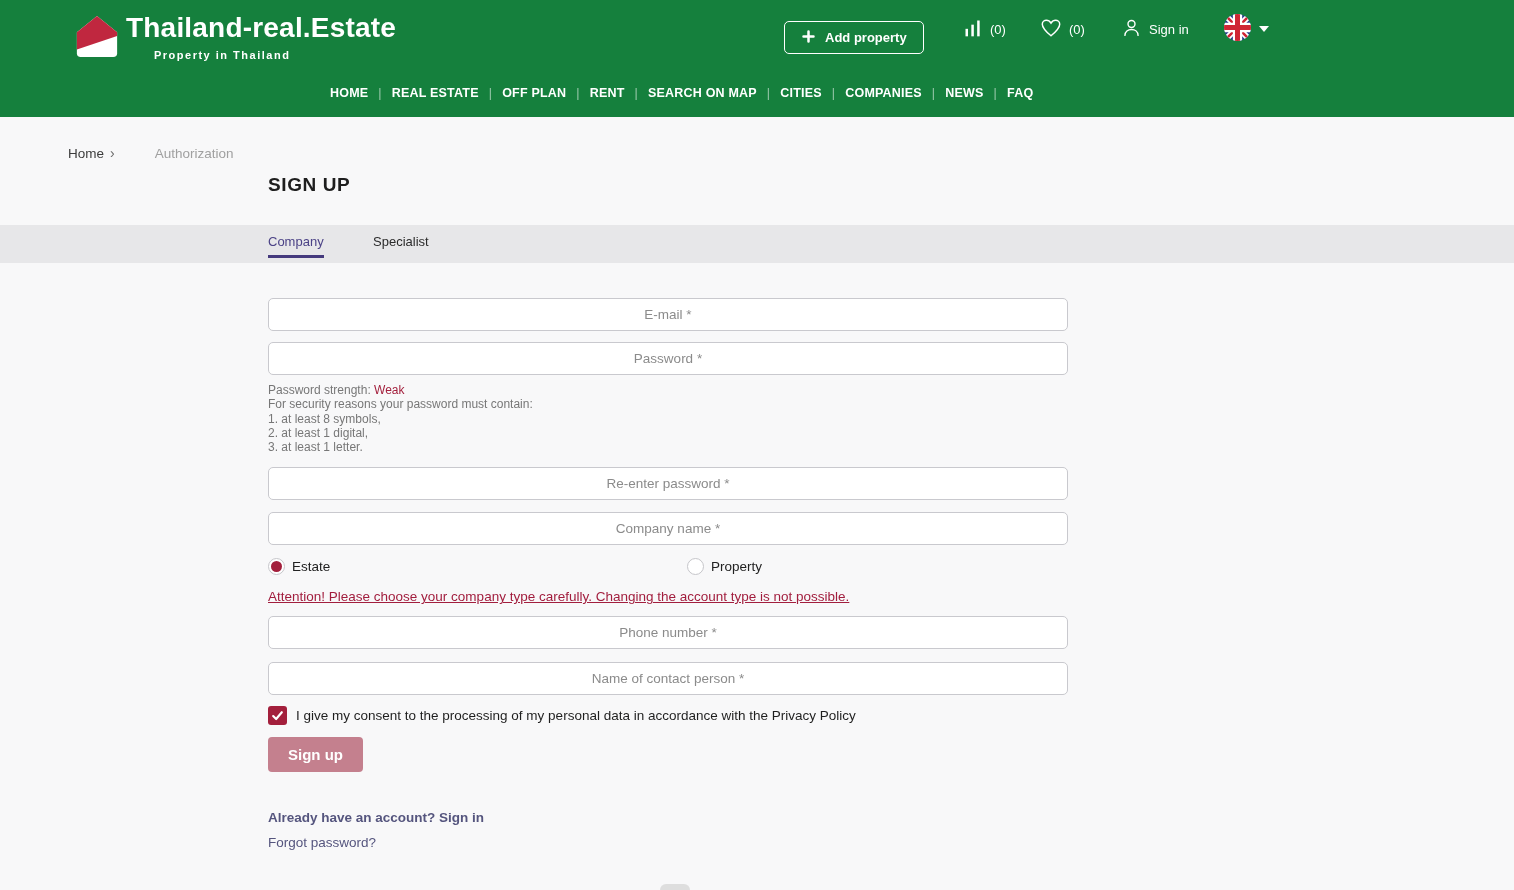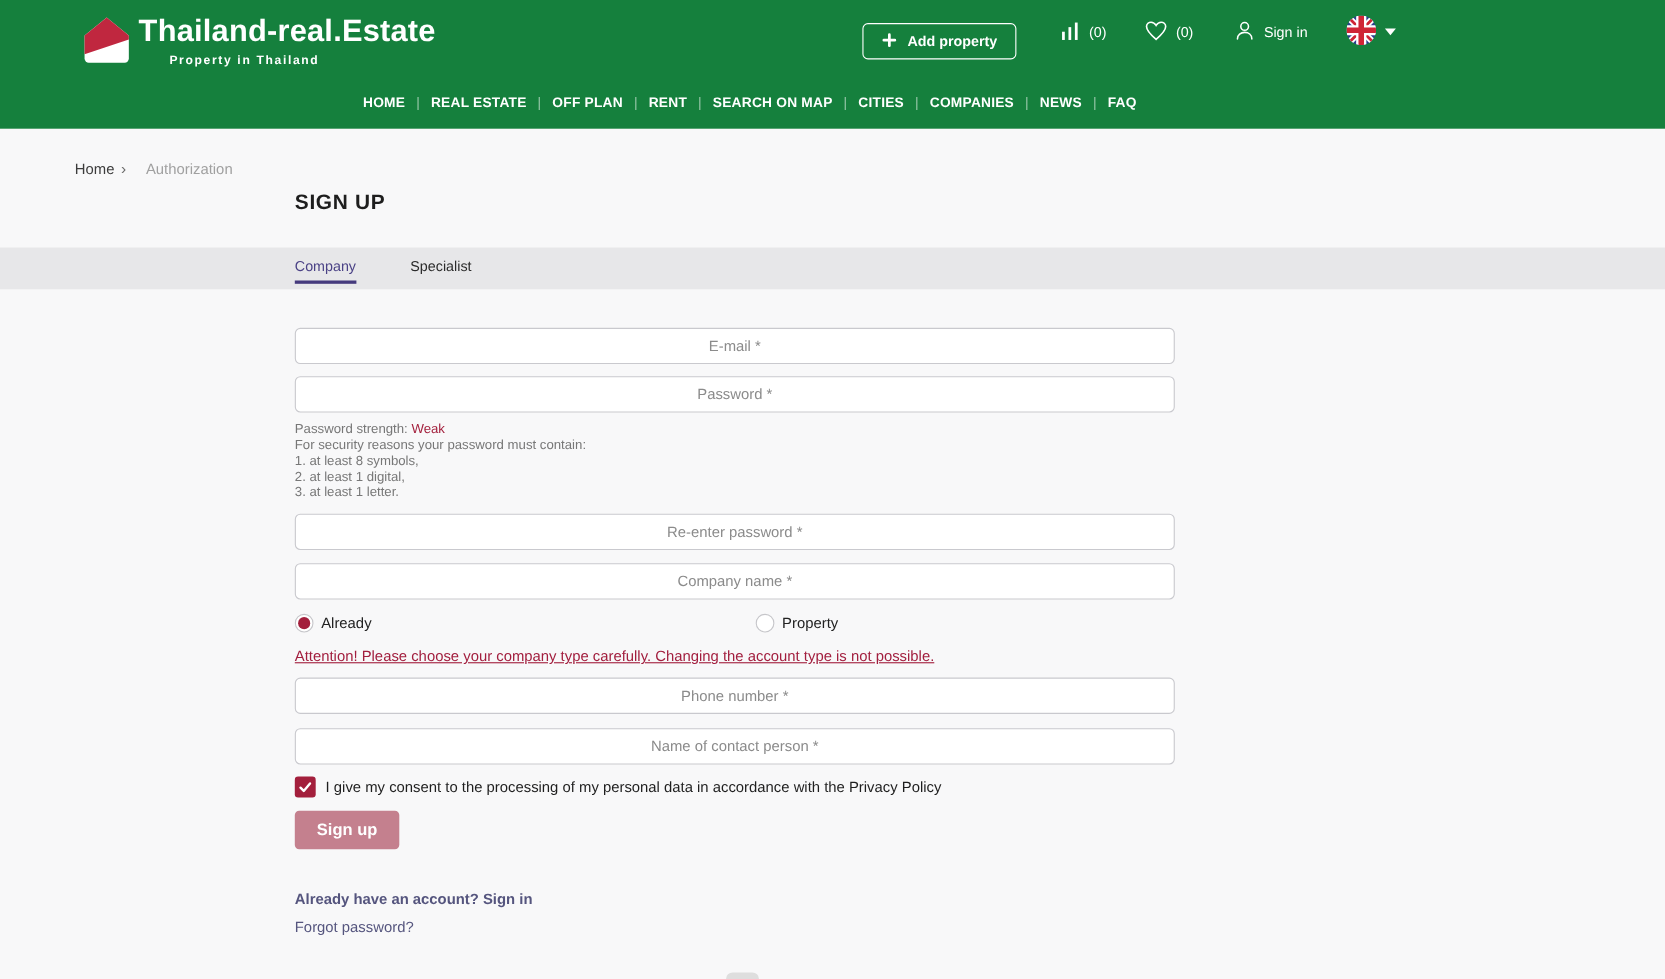--- a/index.html
+++ b/index.html
@@ -56,21 +56,21 @@
     display:flex; align-items:center;
     color:#fff; font-size:12.5px; font-weight:bold; letter-spacing:0.2px;
   }
   .nav-item { cursor:pointer; white-space:nowrap; }
   .nav-sep { color:rgba(255,255,255,0.55); padding:0 10px; font-weight:normal; }
 
   
   .breadcrumb { position:absolute; left:68px; top:145px; font-size:13.5px; display:flex; gap:6px; align-items:center; }
   .crumb-home { color:#3c3c3c; cursor:pointer; }
   .crumb-sep { color:#6c6c6c; font-size:14px; }
-  .crumb-current { color:#a0a0a0; margin-left:12px; }
+  .crumb-current { color:#a0a0a0; margin-left:34px; }
   .page-title { position:absolute; left:268px; top:174px; font-size:19px; font-weight:bold; color:#1e1e1e; letter-spacing:0.6px; }
 
   
   .tab-strip {
     position:absolute; left:0; top:225px;
     width:100%; height:38px;
     background:#e7e7e9;
   }
   .tab { position:absolute; top:9px; font-size:13px; cursor:pointer; }
   .tab-company { left:268px; color:#4b4286; }
@@ -267,21 +267,21 @@
     <div>3. at least 1 letter.</div>
   </div>
 
   <input class="txt-input mt13" type="password" placeholder="Re-enter password *" style="">
 
   <input class="txt-input mt12" type="text" placeholder="Company name *" style="">
 
   <div class="radio-row">
     <span class="radio-opt">
       <span class="radio-circle checked"></span>
-      <span>Already</span>
+      <span>Estate</span>
     </span>
     <span class="radio-opt radio-developer">
       <span class="radio-circle"></span>
       <span>Property</span>
     </span>
   </div>
 
   <div class="attention-note">Attention! Please choose your company type carefully. Changing the account type is not possible.</div>
 
   <input class="txt-input mt12" type="text" placeholder="Phone number *" style="">

